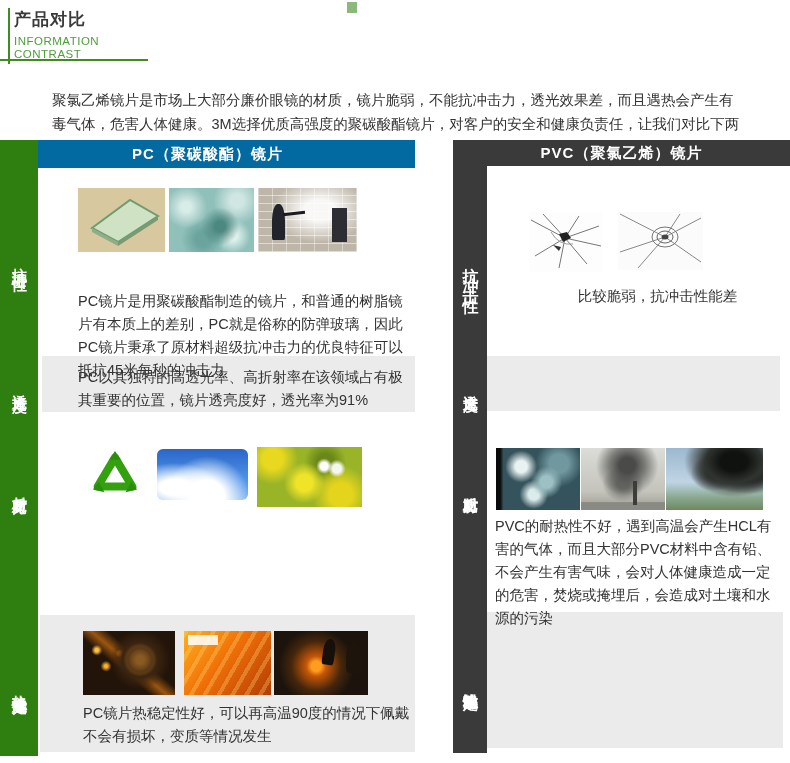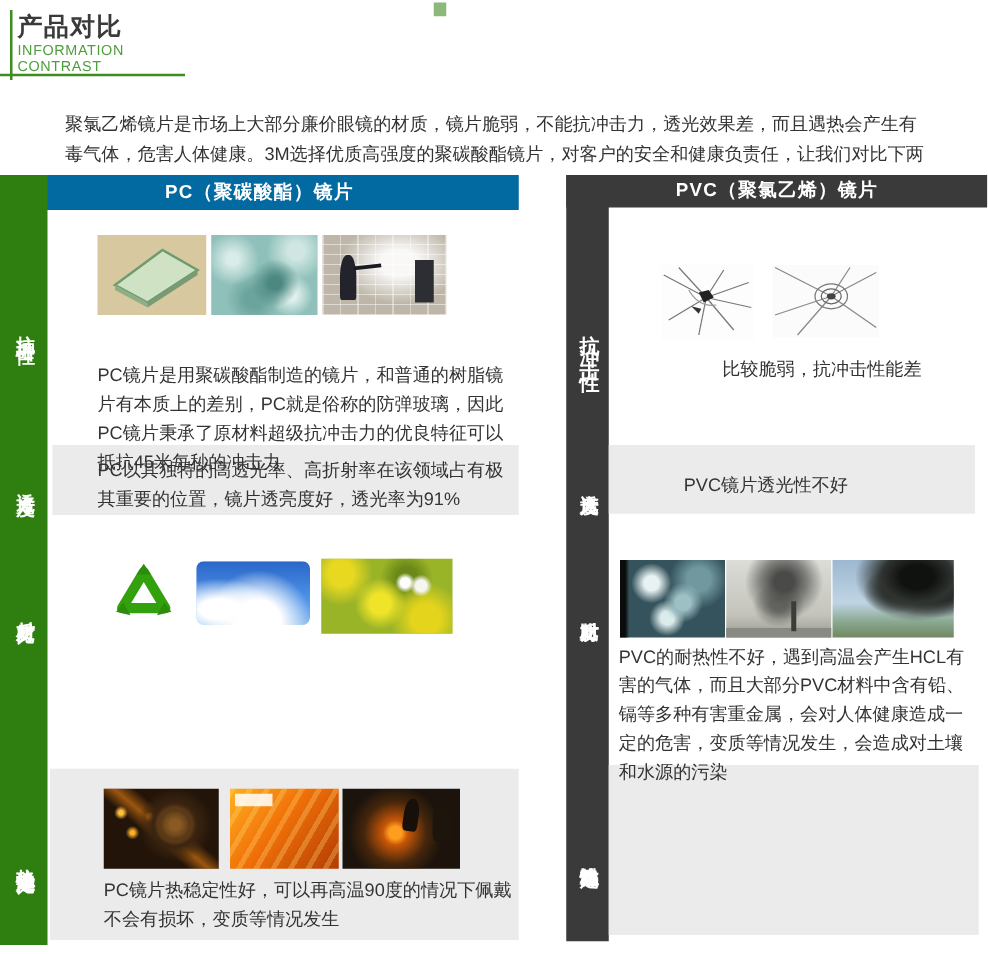--- a/index.html
+++ b/index.html
@@ -3,21 +3,21 @@
 <meta charset="utf-8">
 <style>
   html,body{margin:0;padding:0;background:#fff;}
   #page{position:relative;width:790px;height:763px;background:#ffffff;overflow:hidden;
         font-family:"Liberation Sans",sans-serif;color:#333;}
   .abs{position:absolute;}
 
   
   .rule-v{left:8px;top:8px;width:2px;height:56px;background:#3f8c21;}
   .rule-h{left:0;top:59px;width:148px;height:2px;background:#3f8c21;}
-  .title{left:14px;top:8px;font-size:20px;font-weight:bold;color:#3a3a3a;letter-spacing:1px;margin:0;}
+  .title{left:14px;top:8px;font-size:17px;font-weight:bold;color:#3a3a3a;letter-spacing:1px;margin:0;}
   .subtitle{left:14px;top:35px;color:#4e9e3c;font-size:11.5px;line-height:12.5px;letter-spacing:.5px;}
   .corner-mark{left:347px;top:2px;width:10px;height:11px;background:#2f7e10;opacity:.55;}
   .intro{left:52px;top:88px;width:692px;font-size:14.5px;line-height:24px;color:#333;margin:0;}
 
   
   .col-hdr{color:#fff;font-weight:bold;font-size:15px;text-align:center;letter-spacing:1px;}
   .col-hdr.pc{left:0;top:140px;width:415px;height:28px;line-height:28px;background:#0369a1;}
   .col-hdr.pvc{left:453px;top:140px;width:337px;height:26px;line-height:26px;background:#3a3a3a;}
   .side.pc{left:0;top:140px;width:38px;height:616px;background:#2f7e10;}
   .side.pvc{left:453px;top:140px;width:34px;height:613px;background:#3a3a3a;}
@@ -195,23 +195,22 @@
           <path d="M47 25 L2 40"></path>
           <path d="M47 25 L62 2"></path>
       </g>
       <ellipse cx="47" cy="25" rx="13" ry="10" stroke="#777" fill="none"></ellipse>
       <ellipse cx="47" cy="25" rx="8" ry="6" stroke="#666" fill="none"></ellipse>
       <ellipse cx="47" cy="25" rx="3.5" ry="2.5" fill="#444"></ellipse>
     </svg>
   </div>
   <div class="abs txt" style="left:487px;top:285px;width:293px;text-align:center;padding-left:24px;">比较脆弱，抗冲击性能差</div>
 
-  <div class="abs txt" style="left:547px;top:378px;width:220px;">PVC镜片透光性不好</div>
 
   <div class="ph smoke1"></div>
   <div class="ph smoke2">
     <div class="abs chimney"></div>
   </div>
   <div class="ph smoke3"></div>
-  <div class="abs txt" style="left:495px;top:515px;width:286px;">PVC的耐热性不好，遇到高温会产生HCL有害的气体，而且大部分PVC材料中含有铅、镉等多种有害重金属，会对人体健康造成一定的危害，变质等情况发生，会造成对土壤和水源的污染</div>
+  <div class="abs txt" style="left:495px;top:515px;width:286px;">PVC的耐热性不好，遇到高温会产生HCL有害的气体，而且大部分PVC材料中含有铅、不会产生有害气味，会对人体健康造成一定的危害，焚烧或掩埋后，会造成对土壤和水源的污染</div>
 
 
 </div>
 
 </body></html>

